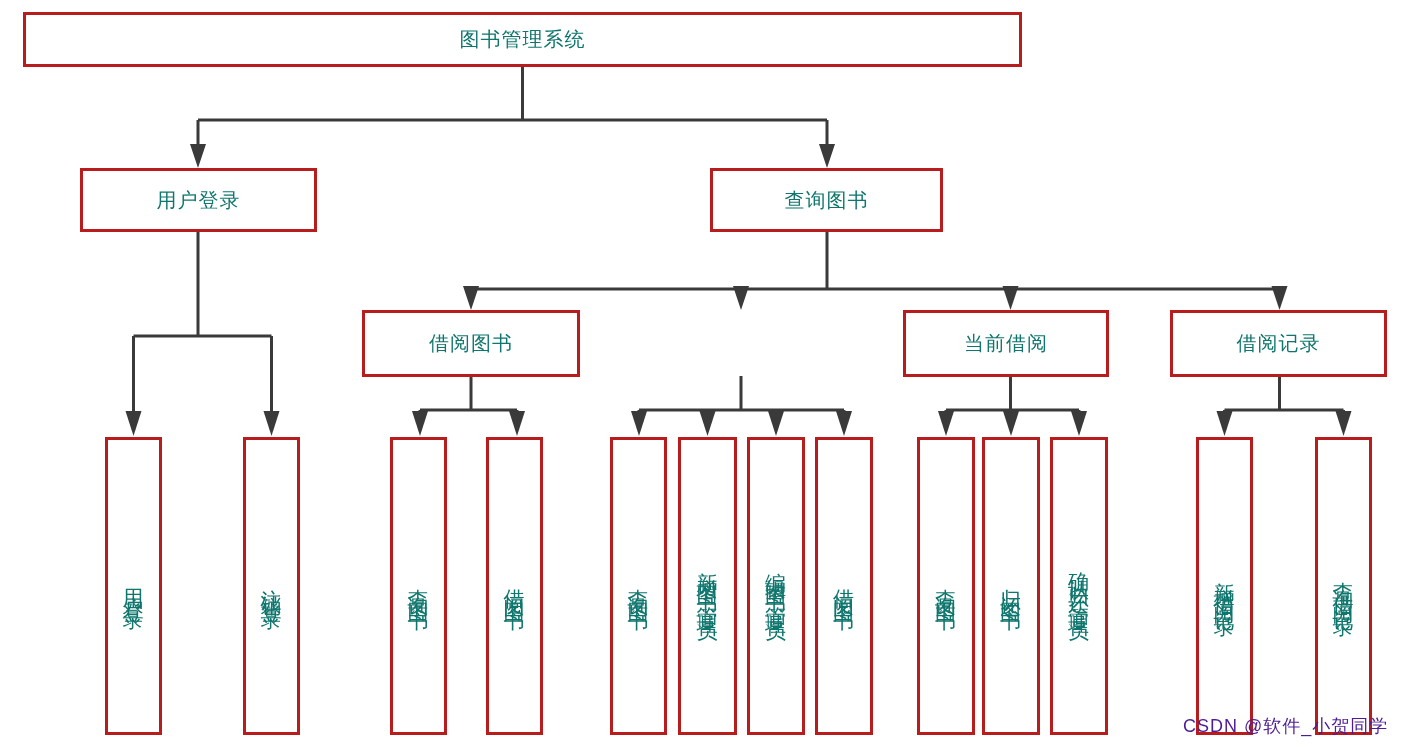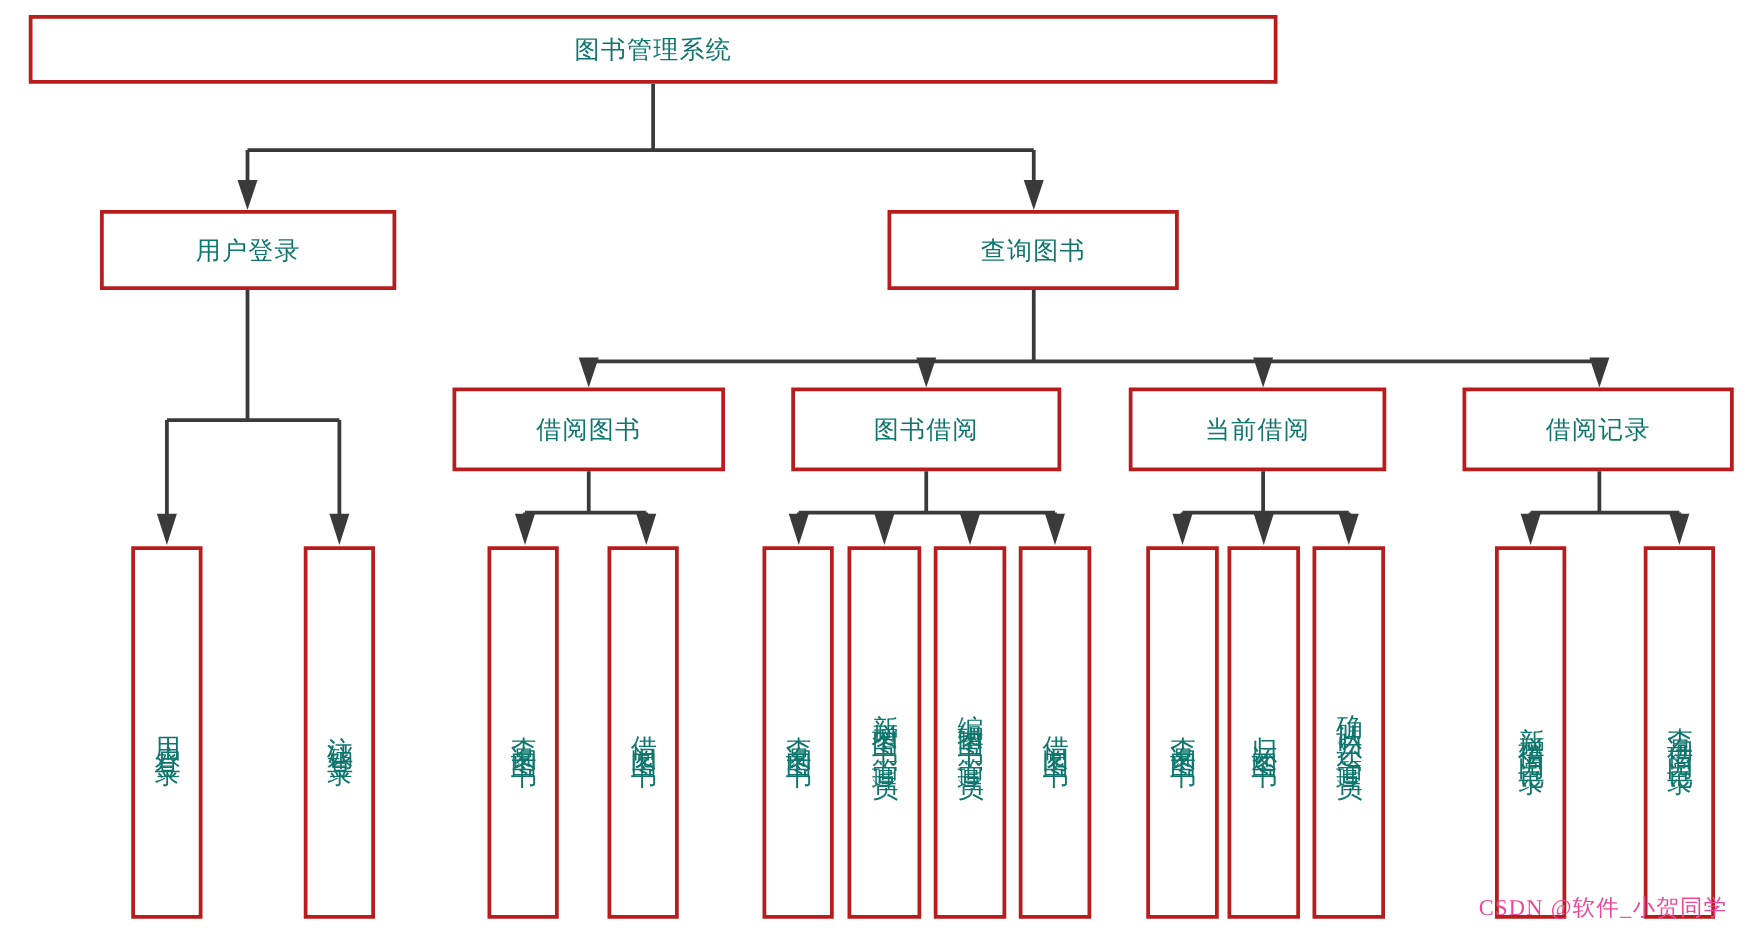--- a/index.html
+++ b/index.html
@@ -36,22 +36,22 @@
   #lf-bb-add{left:678px;width:59px;}
   #lf-bb-edit{left:747px;width:58px;}
   #lf-bb-borrow{left:815px;width:58px;}
   #lf-cb-query{left:917px;width:58px;}
   #lf-cb-return{left:982px;width:58px;}
   #lf-cb-confirm{left:1050px;width:58px;}
   #lf-br-add{left:1196px;}
   #lf-br-query{left:1315px;}
   .watermark{
     position:absolute;left:1183px;top:714px;width:222px;
-    color:#ec4899;font-size:18px;letter-spacing:1px;
-    text-align:left;z-index:10;white-space:nowrap;font-family:Liberation Serif, serif;
+    color:#4c1d95;font-size:18px;letter-spacing:1px;
+    text-align:left;z-index:10;white-space:nowrap;
   }
 </style>
 </head>
 <body>
 
 <div class="canvas">
 
   <svg class="connectors" viewBox="0 0 1405 747" xmlns="http://www.w3.org/2000/svg" aria-hidden="true">
     <g stroke="#3a3a3a" stroke-width="3" fill="none">
 
@@ -94,21 +94,20 @@
       <polygon points="1343.5,436 1335.5,411 1351.5,411"></polygon>
     </g>
   </svg>
 
   <div class="node" id="n-root">图书管理系统</div>
 
   <div class="node" id="n-l2-login">用户登录</div>
   <div class="node" id="n-l2-manage">查询图书</div>
 
   <div class="node" id="n-l3-newbook">借阅图书</div>
-  <div class="node" id="n-l3-borrow">图书借阅</div>
   <div class="node" id="n-l3-current">当前借阅</div>
   <div class="node" id="n-l3-records">借阅记录</div>
 
   <div class="node vert leaf" id="lf-login">用户登录</div>
   <div class="node vert leaf" id="lf-logout">注销登录</div>
 
   <div class="node vert leaf" id="lf-nb-query">查询图书</div>
   <div class="node vert leaf" id="lf-nb-borrow">借阅图书</div>
 
   <div class="node vert leaf" id="lf-bb-query">查询图书</div>

